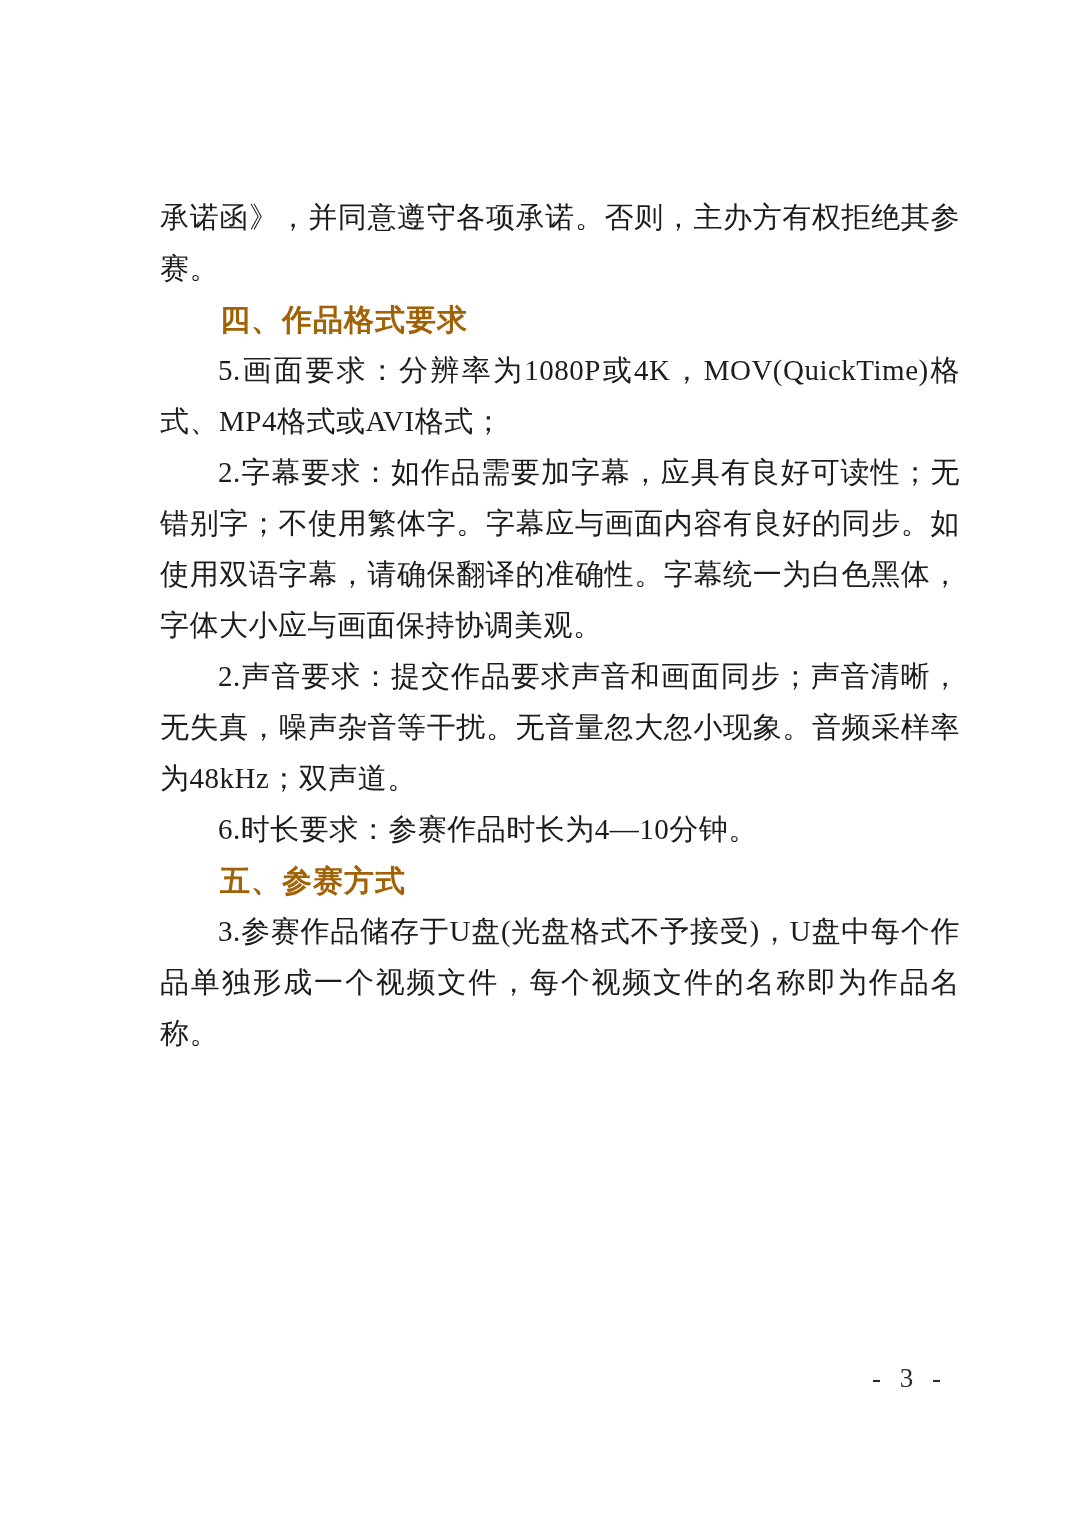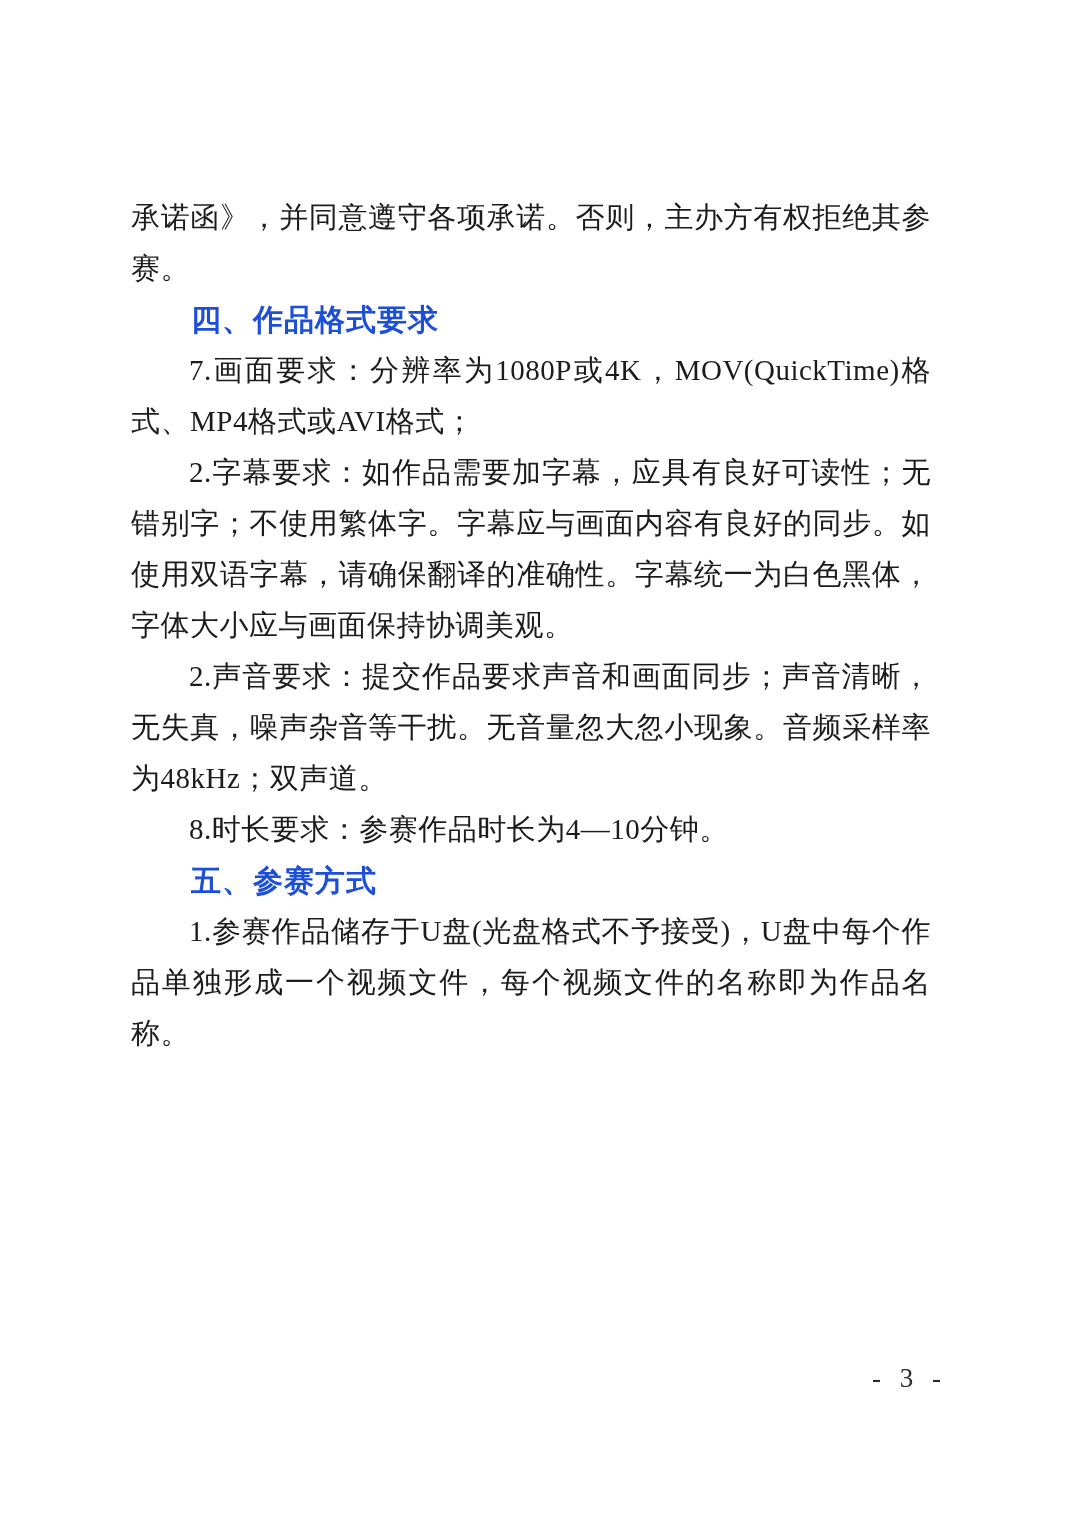--- a/index.html
+++ b/index.html
@@ -11,21 +11,21 @@
     position: relative;
     width: 1080px;
     height: 1527px;
     background: #ffffff;
     overflow: hidden;
     font-family: "Liberation Serif", serif;
     color: #1c1c1c;
   }
   .content {
     position: absolute;
-    left: 131px;
+    left: 160px;
     top: 192px;
     width: 800px;
   }
   .para {
     margin: 0;
     font-size: 29px;
     line-height: 51px;
     letter-spacing: 0.5px;
     text-align: justify;
     text-justify: inter-ideograph;
@@ -35,21 +35,21 @@
     text-indent: 2em;
   }
   .heading {
     margin: 0;
     font-family: "Liberation Sans", sans-serif;
     font-weight: bold;
     font-size: 30px;
     line-height: 51px;
     letter-spacing: 1px;
     text-indent: 2em;
-    color: #1d4ed8;
+    color: #a16207;
   }
   .footer {
     position: absolute;
     top: 1362px;
     right: 133px;
     font-size: 27px;
     line-height: 32px;
     letter-spacing: 6px;
     color: #2a2a2a;
     font-family: "Liberation Serif", serif;
@@ -58,30 +58,30 @@
 </head>
 <body>
 
 <div class="page">
   <div class="content">
 
     <p class="para">承诺函》，并同意遵守各项承诺。否则，主办方有权拒绝其参赛。</p>
 
     <h2 class="heading">四、作品格式要求</h2>
 
-    <p class="para indent">7.画面要求：分辨率为1080P或4K，MOV(QuickTime)格式、MP4格式或AVI格式；</p>
+    <p class="para indent">5.画面要求：分辨率为1080P或4K，MOV(QuickTime)格式、MP4格式或AVI格式；</p>
 
     <p class="para indent">2.字幕要求：如作品需要加字幕，应具有良好可读性；无错别字；不使用繁体字。字幕应与画面内容有良好的同步。如使用双语字幕，请确保翻译的准确性。字幕统一为白色黑体，字体大小应与画面保持协调美观。</p>
 
     <p class="para indent">2.声音要求：提交作品要求声音和画面同步；声音清晰，无失真，噪声杂音等干扰。无音量忽大忽小现象。音频采样率为48kHz；双声道。</p>
 
-    <p class="para indent">8.时长要求：参赛作品时长为4—10分钟。</p>
+    <p class="para indent">6.时长要求：参赛作品时长为4—10分钟。</p>
 
     <h2 class="heading">五、参赛方式</h2>
 
 
-    <p class="para indent">1.参赛作品储存于U盘(光盘格式不予接受)，U盘中每个作品单独形成一个视频文件，每个视频文件的名称即为作品名称。</p>
+    <p class="para indent">3.参赛作品储存于U盘(光盘格式不予接受)，U盘中每个作品单独形成一个视频文件，每个视频文件的名称即为作品名称。</p>
 
 
   </div>
 
   <div class="footer">- 3 -</div>
 </div>
 
 </body></html>

